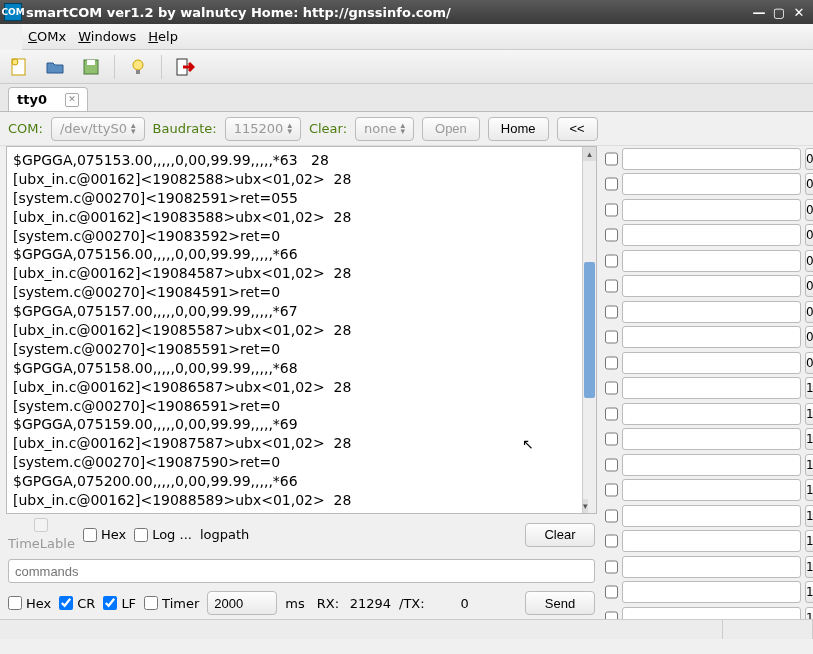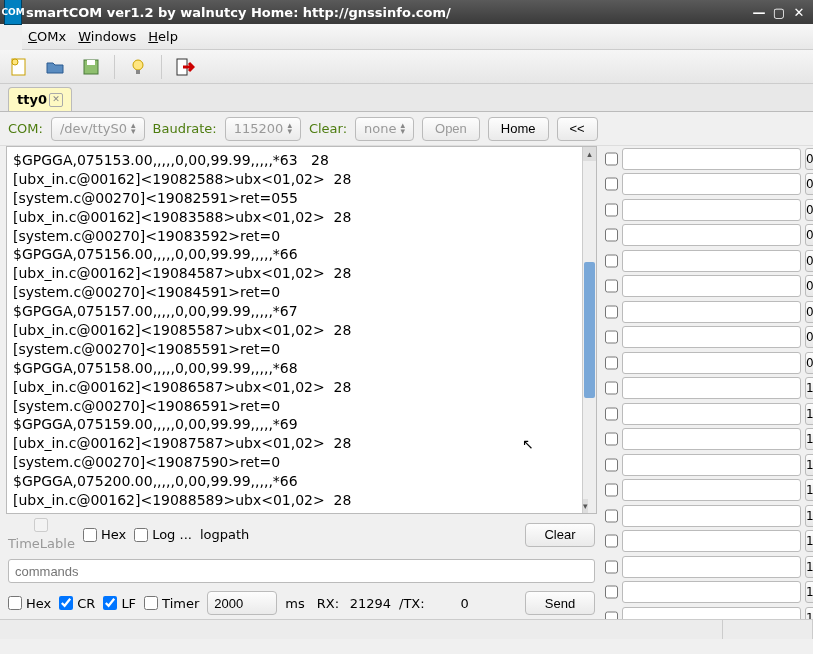--- a/index.html
+++ b/index.html
@@ -1,32 +1,32 @@
 <!DOCTYPE html>
 <html><head>
 <meta charset="utf-8">
 <style>
 * { box-sizing: border-box; margin: 0; padding: 0; }
 body { font-family: "DejaVu Sans", Arial, sans-serif; font-size: 13px; background: #f0f0f0; width: 813px; height: 654px; overflow: hidden; }
 
 .titlebar { height: 24px; background: linear-gradient(#5a5a5a, #3a3a3a); color: #fff; display: flex; align-items: center; padding: 0 4px; }
-.titlebar .icon { width: 18px; height: 26px; background: #0080c0; border: 1px solid #004060; margin-right: 4px; font-size: 9px; color:#fff; display:flex; align-items:center; justify-content:center; font-weight:bold;}
+.titlebar .icon { width: 18px; height: 18px; background: #0080c0; border: 1px solid #004060; margin-right: 4px; font-size: 9px; color:#fff; display:flex; align-items:center; justify-content:center; font-weight:bold;}
 .titlebar .title { flex: 1; text-align: left; font-weight: bold; font-size: 13px; }
 .titlebar .wbtn { width: 20px; height: 18px; display: flex; align-items: center; justify-content: center; color: #fff; font-weight: bold; cursor: pointer; }
 
 .menubar { height: 26px; background: linear-gradient(#f8f8f8,#e8e8e8); border-bottom: 1px solid #ccc; display: flex; align-items: center; padding: 0 6px; gap: 12px; margin-left: 22px; }
 .menubar .mitem { cursor: pointer; }
 .menubar .mitem .u { text-decoration: underline; }
 
 .toolbar { height: 34px; background: linear-gradient(#f6f6f6,#e6e6e6); border-bottom: 1px solid #ccc; display: flex; align-items: center; padding: 0 6px; gap: 10px; }
 .tbtn { width: 26px; height: 26px; display: flex; align-items: center; justify-content: center; cursor: pointer; border-radius: 3px; }
 .vsep { width: 1px; height: 24px; background: #ccc; }
 
 .tabbar { height: 28px; background: #e8e8e8; border-bottom: 1px solid #bbb; display: flex; align-items: flex-end; padding: 0 8px; }
-.tab { background: #fef9c3; border: 1px solid #bbb; border-bottom: none; border-radius: 4px 4px 0 0; padding: 4px 8px; display: flex; align-items: center; gap: 2px; font-weight: bold; font-size: 13px;}
+.tab { background: #ffffff; border: 1px solid #bbb; border-bottom: none; border-radius: 4px 4px 0 0; padding: 4px 8px; display: flex; align-items: center; gap: 18px; font-weight: bold; font-size: 13px;}
 .tab .tclose { width: 14px; height: 14px; border: 1px solid #aaa; border-radius: 2px; display: flex; align-items: center; justify-content: center; font-size: 9px; color: #888; cursor: pointer; line-height:1;}
 
 .conbar { height: 34px; display: flex; align-items: center; padding: 4px 8px; gap: 8px; background: #f0f0f0; border-bottom: 1px solid #ddd; }
 .lbl { color: #4d7c0f; }
 .sel, .btn, .txt { border: 1px solid #bbb; border-radius: 4px; background: linear-gradient(#fdfdfd,#eaeaea); height: 24px; padding: 0 8px; font-size: 13px; }
 .sel.disabled, .btn.disabled { color: #999; }
 .btn { cursor: pointer; padding: 0 12px; }
 .sel { display:flex; align-items:center; gap:4px; }
 .sel .arrows { font-size:9px; color:#888; line-height:0.6; display:flex; flex-direction:column;}
 

